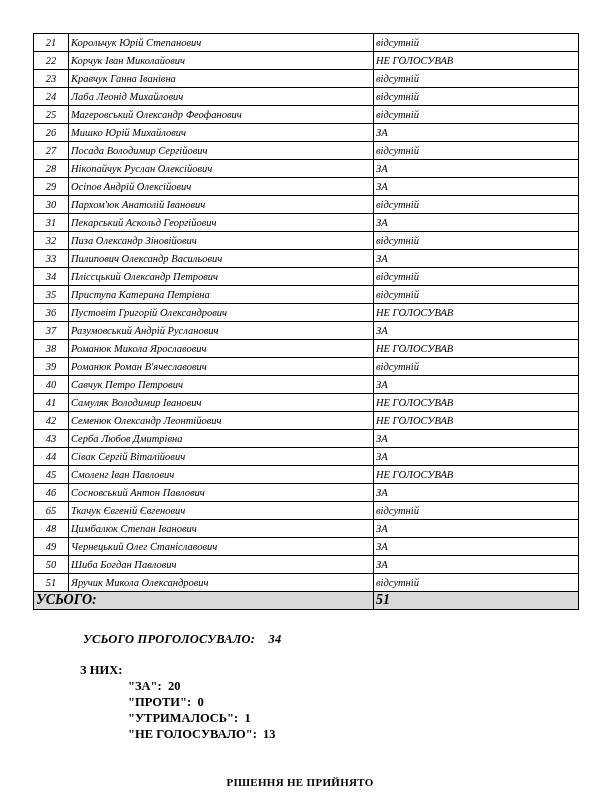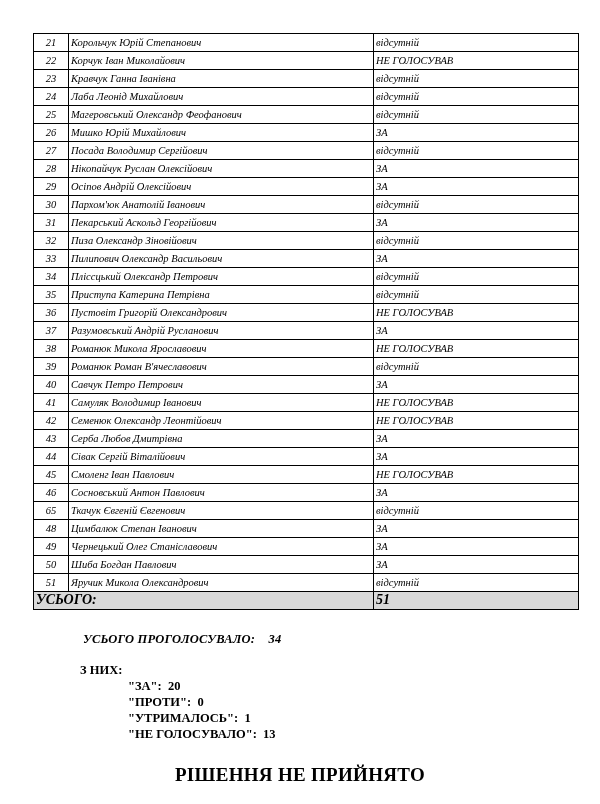--- a/index.html
+++ b/index.html
@@ -78,22 +78,22 @@
   .counts {
     margin-left: 128px;
     margin-top: 1px;
   }
   .counts div {
     margin-top: 1px;
   }
   .decision {
     text-align: center;
     font-weight: bold;
-    font-size: 19px;
-    margin-top: 22px;
+    font-size: 11px;
+    margin-top: 34px;
     letter-spacing: 0.3px;
   }
   .signature-row {
     margin-top: 18px;
     position: relative;
     height: 20px;
     font-size: 12px;
     font-weight: normal;
   }
   .sig-post {

